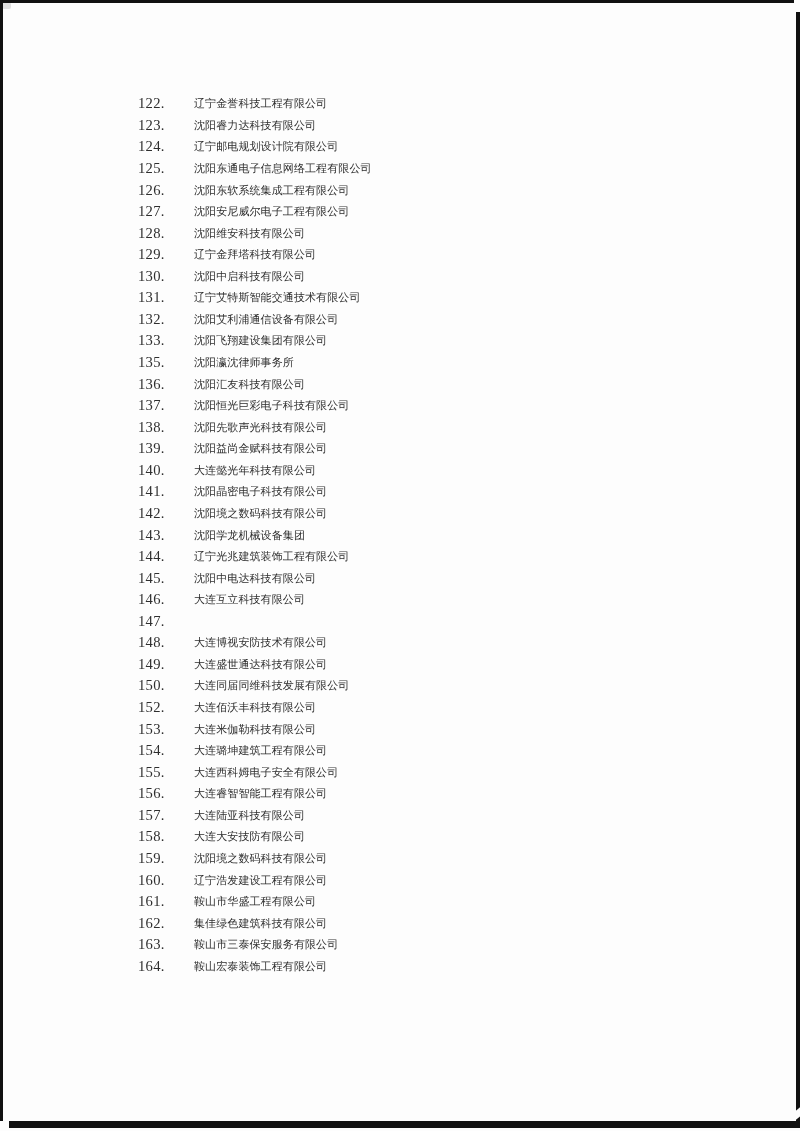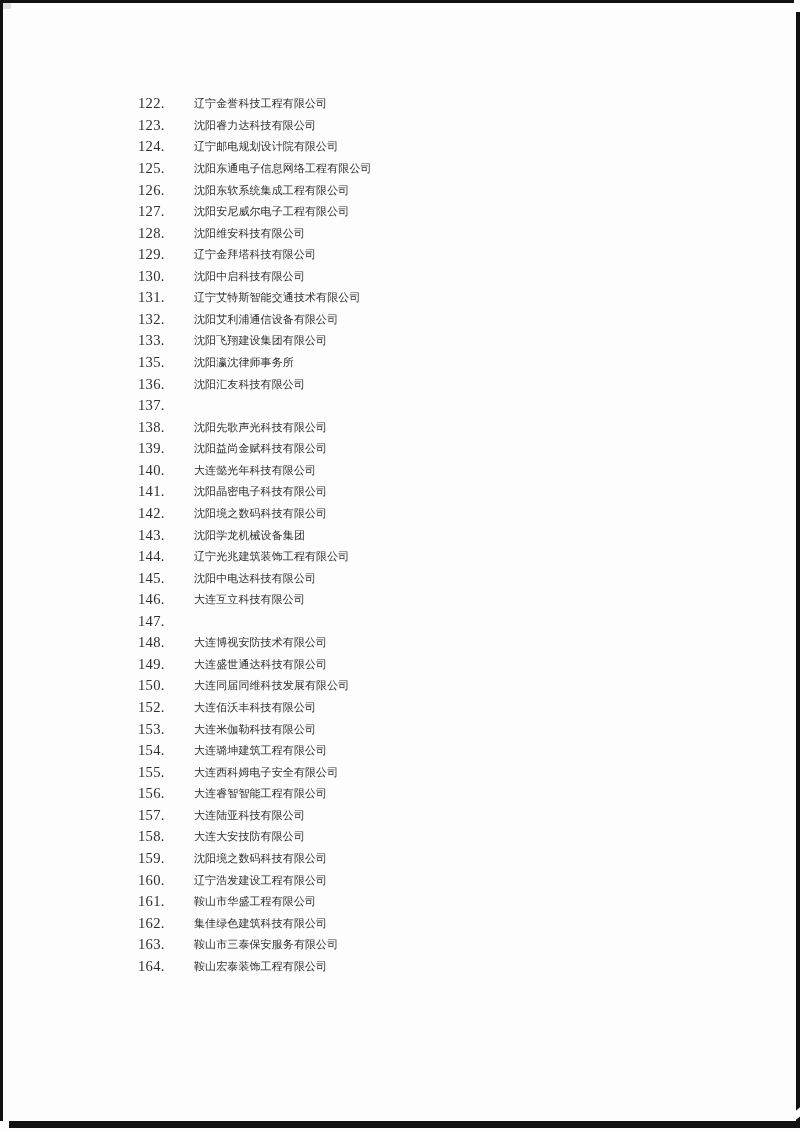--- a/index.html
+++ b/index.html
@@ -151,20 +151,21 @@
     <span class="name">沈阳瀛沈律师事务所</span>
   </li>
 
   <li class="row">
     <span class="num">136.</span>
     <span class="name">沈阳汇友科技有限公司</span>
   </li>
 
   <li class="row">
     <span class="num">137.</span>
+    <span class="name">沈阳恒光巨彩电子科技有限公司</span>
   </li>
 
   <li class="row">
     <span class="num">138.</span>
     <span class="name">沈阳先歌声光科技有限公司</span>
   </li>
 
   <li class="row">
     <span class="num">139.</span>
     <span class="name">沈阳益尚金赋科技有限公司</span>

